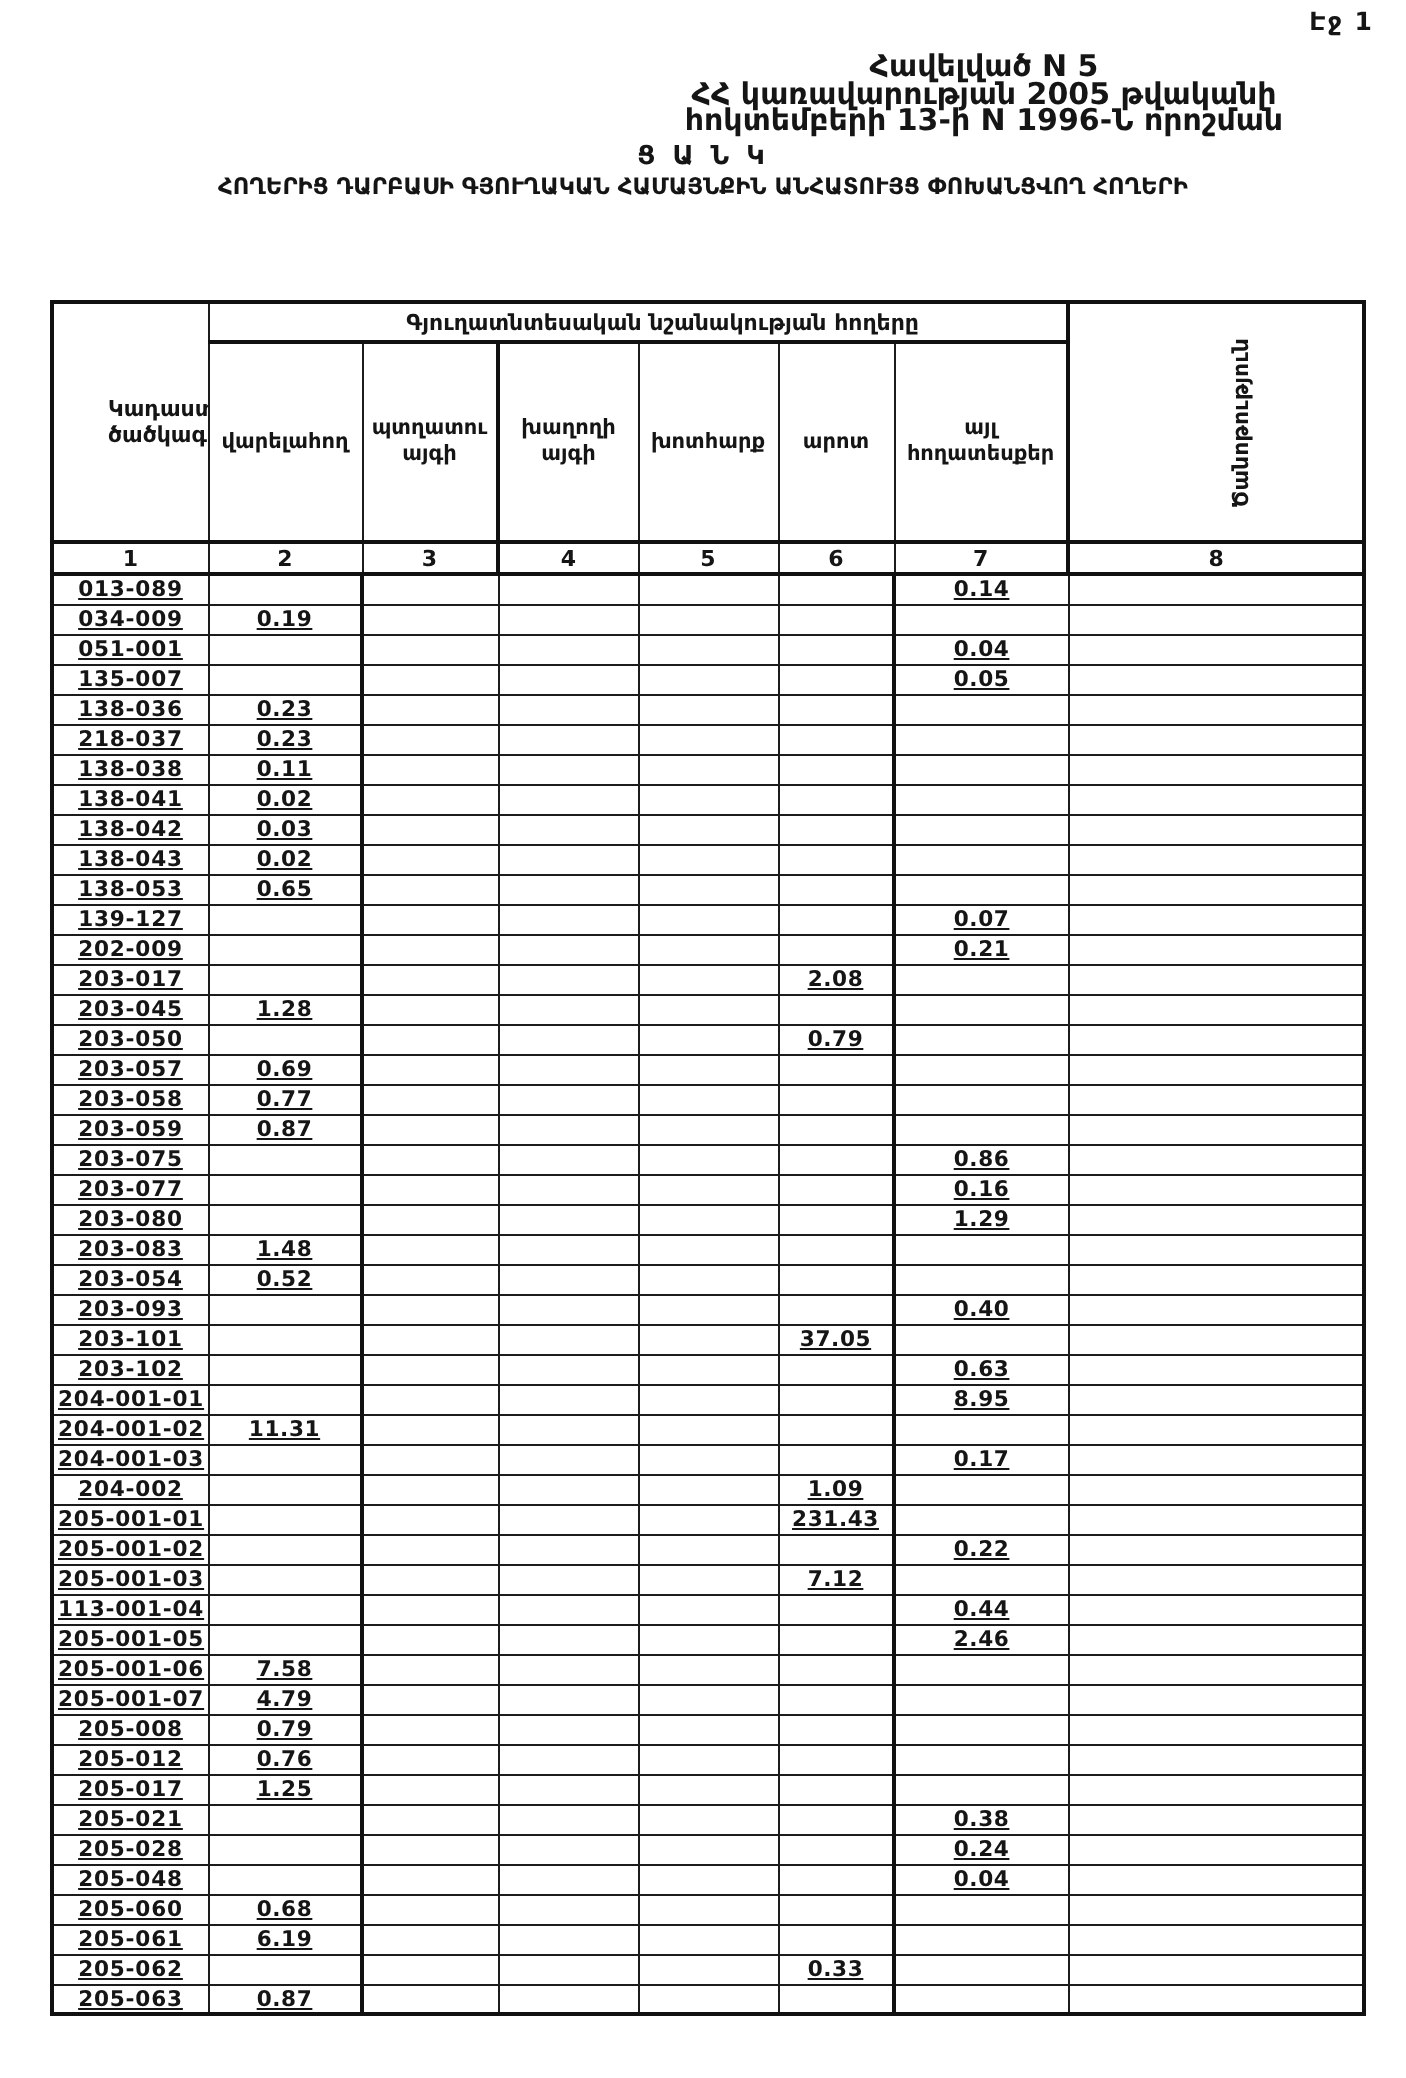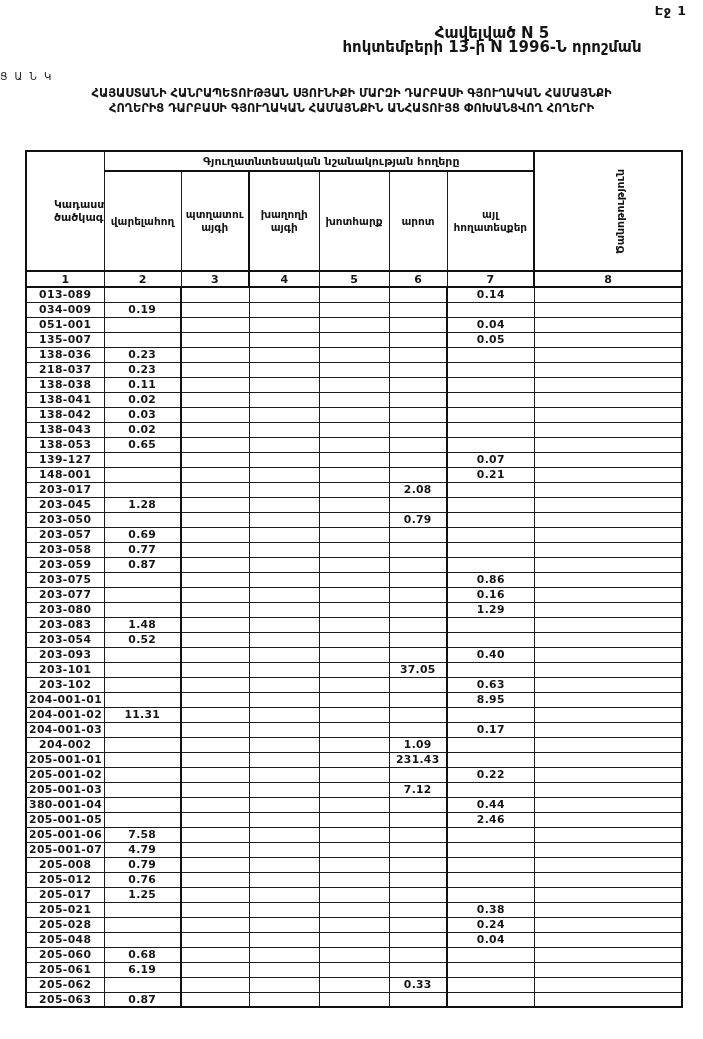--- a/index.html
+++ b/index.html
@@ -31,22 +31,23 @@
     text-align: center;
     font-size: 15px;
     font-weight: bold;
     line-height: 13.5px;
   }
   .doc-title {
     position: absolute;
     top: 71px;
     left: 0;
     width: 100%;
-    font-size: 10px;
-    font-weight: normal;
+    text-align: center;
+    font-size: 13px;
+    font-weight: bold;
     letter-spacing: 2px;
   }
   .doc-subtitle {
     position: absolute;
     top: 86px;
     left: 0;
     width: 100%;
     text-align: center;
     font-size: 11.4px;
     font-weight: bold;
@@ -89,40 +90,40 @@
   thead tr.num-row td { height: 16px; font-size: 11px; border-bottom: 2.5px solid #111; }
   th.col1-header { white-space: normal; line-height: 13px; }
   th.note-header { position: relative; }
   .vertical {
     display: inline-block;
     transform: rotate(-90deg);
     white-space: nowrap;
     font-size: 11px;
     font-weight: bold;
   }
-  tbody tr { height: 15px; }
+  tbody tr { height: 15px; text-decoration: underline; }
   tbody td { font-size: 10.8px; line-height: 13px; letter-spacing: 0.3px; }
   tbody td.code { letter-spacing: 0.4px; }
 </style>
 </head>
 <body>
 
 <div class="page">
 
   <div class="page-num">Էջ 1</div>
 
   <div class="appendix">
     <div>Հավելված N 5</div>
+    <div>ՀՀ կառավարության 2005 թվականի</div>
     <div>հոկտեմբերի 13-ի N 1996-Ն որոշման</div>
   </div>
 
   <div class="doc-title">Ց Ա Ն Կ</div>
 
   <div class="doc-subtitle">
-    <div>ՀԱՅԱՍՏԱՆԻ ՀԱՆՐԱՊԵՏՈՒԹՅԱՆ ՍՅՈՒՆԻՔԻ ՄԱՐԶԻ ԴԱՐԲԱՍԻ ԳՅՈՒՂԱԿԱՆ ՀԱՄԱՅՆՔԻ</div>
     <div>ՀՈՂԵՐԻՑ ԴԱՐԲԱՍԻ ԳՅՈՒՂԱԿԱՆ ՀԱՄԱՅՆՔԻՆ ԱՆՀԱՏՈՒՅՑ ՓՈԽԱՆՑՎՈՂ ՀՈՂԵՐԻ</div>
   </div>
 
   <div class="table-wrap">
     <table>
       <colgroup>
         <col class="c1">
           <col class="c2">
           <col class="c3">
           <col class="c4">
@@ -273,21 +274,21 @@
             <td class="code">139-127</td>
             <td></td>
             <td class="thick-left"></td>
             <td></td>
             <td></td>
             <td></td>
             <td class="thick-left">0.07</td>
             <td></td>
           </tr>
           <tr>
-            <td class="code">148-001</td>
+            <td class="code">202-009</td>
             <td></td>
             <td class="thick-left"></td>
             <td></td>
             <td></td>
             <td></td>
             <td class="thick-left">0.21</td>
             <td></td>
           </tr>
           <tr>
             <td class="code">203-017</td>
@@ -493,21 +494,21 @@
             <td class="code">205-001-03</td>
             <td></td>
             <td class="thick-left"></td>
             <td></td>
             <td></td>
             <td>7.12</td>
             <td class="thick-left"></td>
             <td></td>
           </tr>
           <tr>
-            <td class="code">380-001-04</td>
+            <td class="code">113-001-04</td>
             <td></td>
             <td class="thick-left"></td>
             <td></td>
             <td></td>
             <td></td>
             <td class="thick-left">0.44</td>
             <td></td>
           </tr>
           <tr>
             <td class="code">205-001-05</td>

